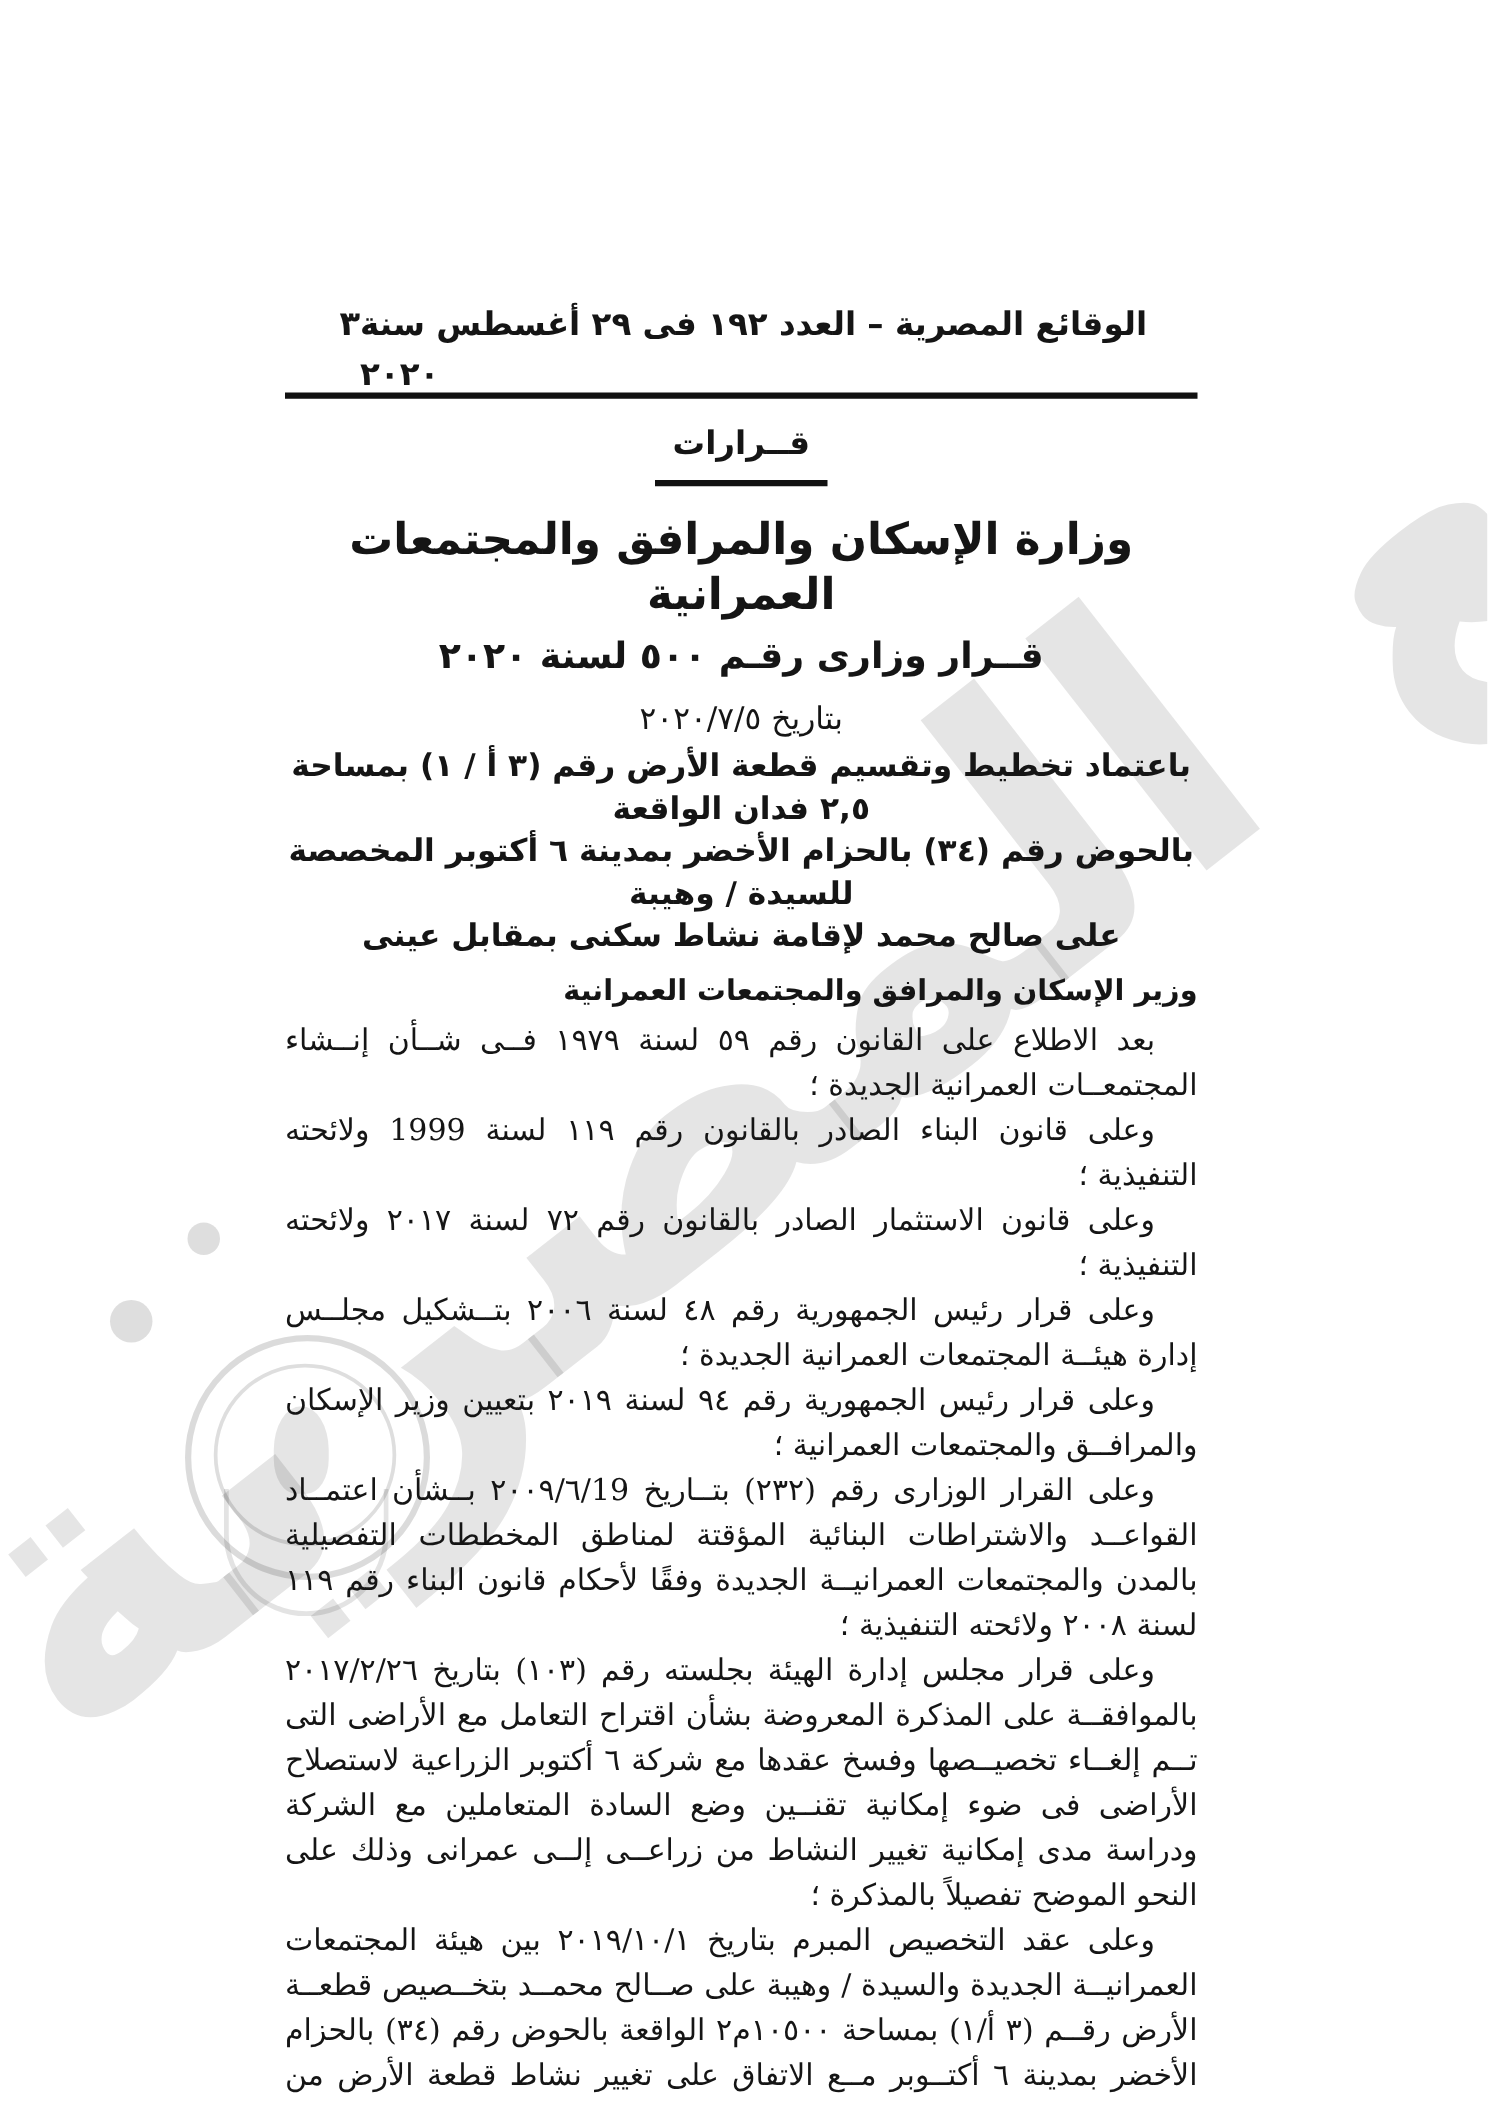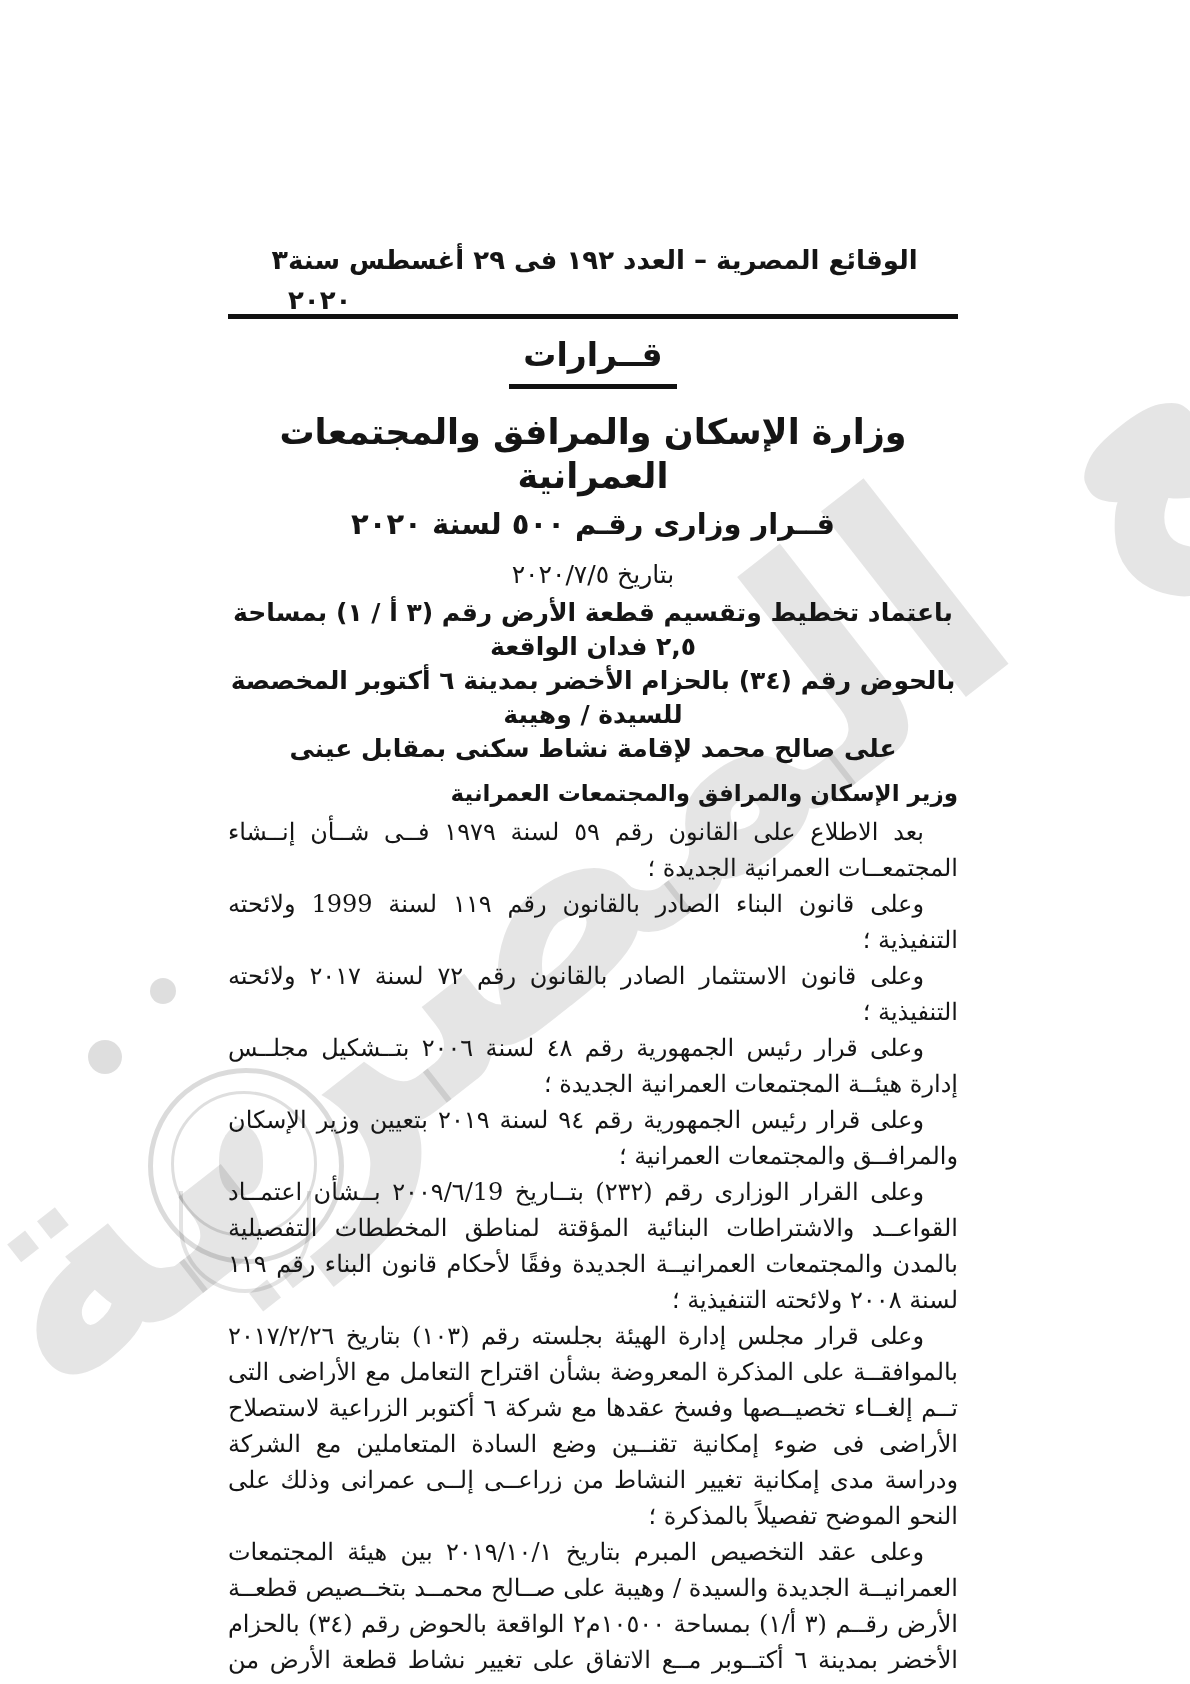--- a/index.html
+++ b/index.html
@@ -63,21 +63,21 @@
     width:60px;text-align:right;
     font-size:27px;font-weight:bold;line-height:40px;
   }
   .header-rule{
     margin-top:30px;height:5px;background:#111;
   }
   .section-title-wrap{margin-top:14px;text-align:center;}
   .section-title{
     display:inline-block;
     font-family:"DejaVu Sans", sans-serif;
-    font-size:33px;font-weight:900;line-height:44px;
+    font-size:26px;font-weight:900;line-height:44px;
     border-bottom:5px solid #111;
     padding:0 14px 7px 14px;
   }
   .ministry-title{
     margin:21px 0 0 0;text-align:center;
     font-family:"DejaVu Sans", sans-serif;
     font-size:35px;font-weight:900;line-height:44px;
   }
   .decree-title{
     margin:8px 0 0 0;text-align:center;

